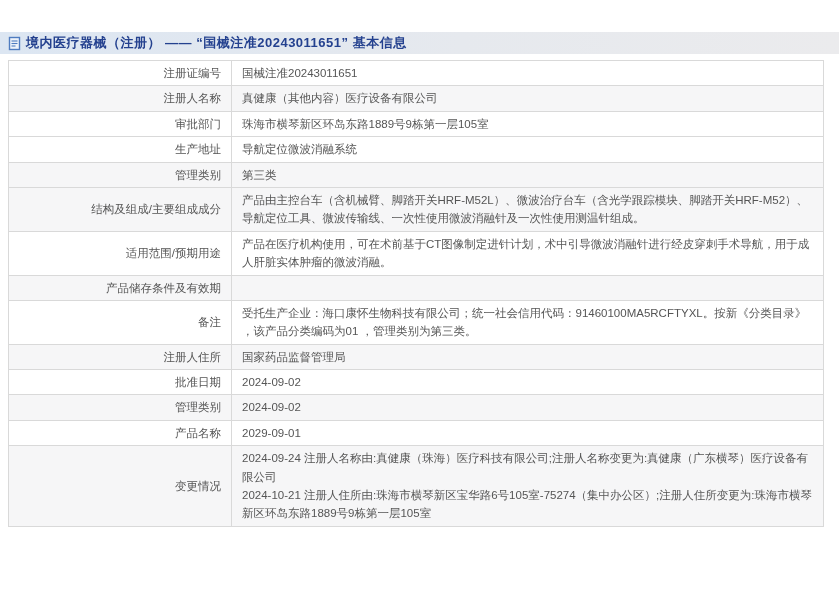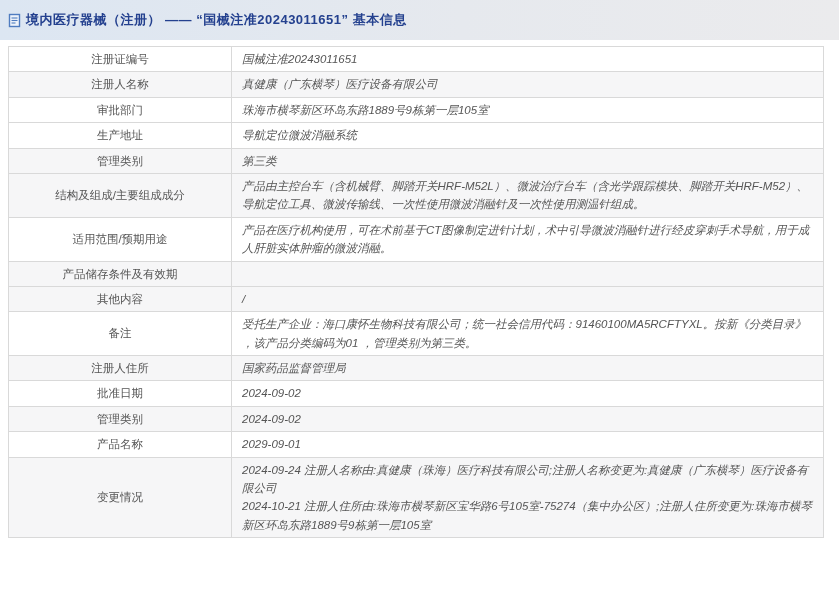--- a/index.html
+++ b/index.html
@@ -4,26 +4,27 @@
 <style>
   * { box-sizing: border-box; }
   html, body {
     margin: 0; padding: 0;
     width: 839px; height: 597px;
     background: #ffffff;
     font-family: "Liberation Sans", sans-serif;
     overflow: hidden;
   }
   .page-header {
-    height: 40px;
+    height: 22px;
     background: linear-gradient(90deg, #dce6f2 0%, #e6e9ee 55%, #ebebed 100%);
     display: flex;
     align-items: center;
     gap: 5px;
     padding: 0 8px;
+    margin-top: 32px;
   }
   .doc-icon { display: inline-flex; flex: 0 0 auto; }
   .page-title {
     font-size: 13px;
     font-weight: bold;
     color: #24418f;
     letter-spacing: 0.5px;
     white-space: nowrap;
   }
   table.info-table {
@@ -37,25 +38,25 @@
   }
   table.info-table td {
     border: 1px solid #d9d9d9;
     padding: 3px 10px;
     line-height: 1.6;
     vertical-align: middle;
     word-break: break-all;
   }
   td.cell-label {
     width: 223px;
-    text-align: center;
+    text-align: right;
     color: #555;
     padding-right: 12px;
   }
-  td.cell-value { text-align: left; color: #555; font-style: italic; }
+  td.cell-value { text-align: left; color: #555; }
   tr.row-even { background: #f6f6f7; }
   tr.row-odd  { background: #ffffff; }
   .change-line { display: block; }
 </style>
 </head>
 <body>
 
 <div class="page-header">
   <span class="doc-icon">
     <svg width="13" height="15" viewBox="0 0 13 15">
@@ -69,21 +70,21 @@
 </div>
 
 <table class="info-table">
   <tbody>
     <tr class="row-odd">
       <td class="cell-label">注册证编号</td>
       <td class="cell-value">国械注准20243011651</td>
     </tr>
     <tr class="row-even">
       <td class="cell-label">注册人名称</td>
-      <td class="cell-value">真健康（广东横琴）医疗设备有限公司</td>
+      <td class="cell-value">真健康（其他内容）医疗设备有限公司</td>
     </tr>
     <tr class="row-odd">
       <td class="cell-label">审批部门</td>
       <td class="cell-value">珠海市横琴新区环岛东路1889号9栋第一层105室</td>
     </tr>
     <tr class="row-odd">
       <td class="cell-label">生产地址</td>
       <td class="cell-value">导航定位微波消融系统</td>
     </tr>
     <tr class="row-even">
@@ -94,24 +95,20 @@
       <td class="cell-label">结构及组成/主要组成成分</td>
       <td class="cell-value">产品由主控台车（含机械臂、脚踏开关HRF-M52L）、微波治疗台车（含光学跟踪模块、脚踏开关HRF-M52）、导航定位工具、微波传输线、一次性使用微波消融针及一次性使用测温针组成。</td>
     </tr>
     <tr class="row-odd">
       <td class="cell-label">适用范围/预期用途</td>
       <td class="cell-value">产品在医疗机构使用，可在术前基于CT图像制定进针计划，术中引导微波消融针进行经皮穿刺手术导航，用于成人肝脏实体肿瘤的微波消融。</td>
     </tr>
     <tr class="row-even">
       <td class="cell-label">产品储存条件及有效期</td>
       <td class="cell-value"></td>
-    </tr>
-    <tr class="row-even">
-      <td class="cell-label">其他内容</td>
-      <td class="cell-value">/</td>
     </tr>
     <tr class="row-odd">
       <td class="cell-label">备注</td>
       <td class="cell-value">受托生产企业：海口康怀生物科技有限公司；统一社会信用代码：91460100MA5RCFTYXL。按新《分类目录》 ，该产品分类编码为01 ，管理类别为第三类。</td>
     </tr>
     <tr class="row-even">
       <td class="cell-label">注册人住所</td>
       <td class="cell-value">国家药品监督管理局</td>
     </tr>
     <tr class="row-odd">

